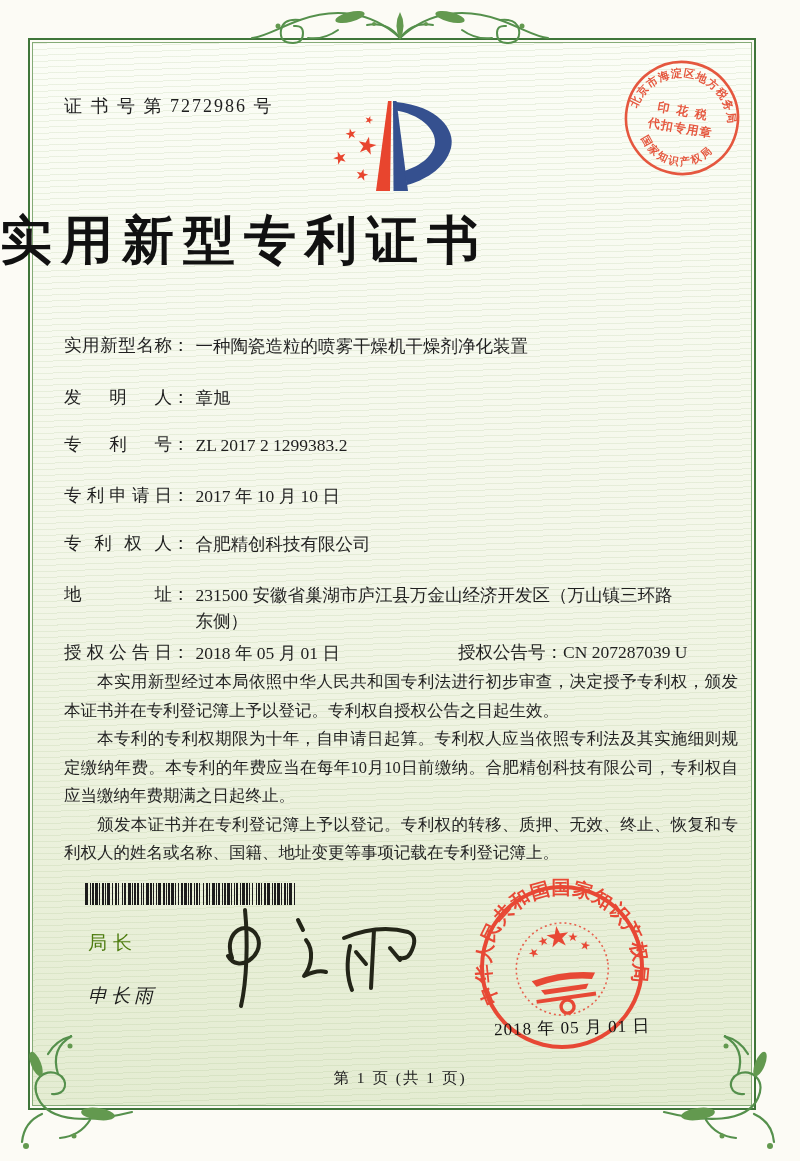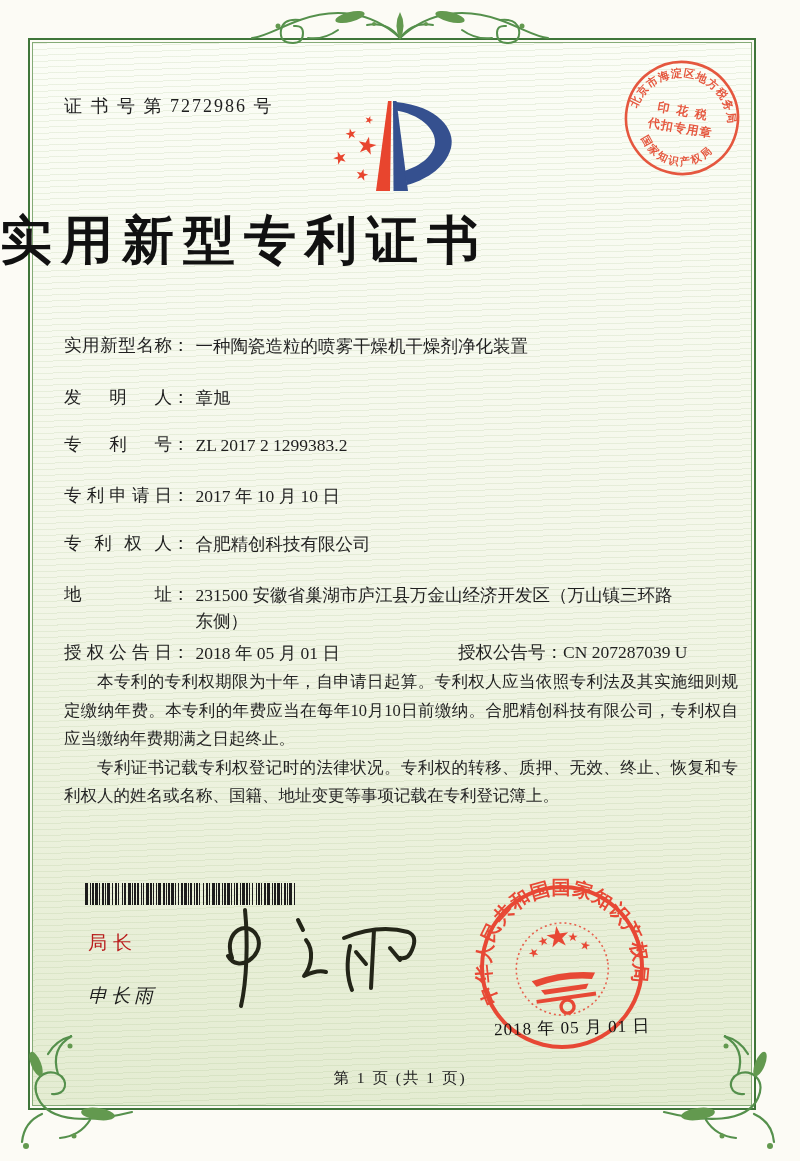--- a/index.html
+++ b/index.html
@@ -46,21 +46,21 @@
   .field-colon{display:inline-block;vertical-align:top;margin-right:6px;}
   .field-value{display:inline-block;vertical-align:top;white-space:normal;max-width:486px;line-height:26px;}
   .grant-no{position:absolute;left:394px;top:0;}
 
   .paragraphs{
     position:absolute;left:64px;top:668px;width:674px;
     font-size:16.5px;line-height:28.5px;text-align:justify;color:#242424;
   }
   .paragraphs p{margin:0;text-indent:2em;}
 
-  .official-title{position:absolute;left:88px;top:930px;font-size:19px;letter-spacing:6px;color:#b91c1c;}
+  .official-title{position:absolute;left:88px;top:930px;font-size:19px;letter-spacing:6px;color:#4d7c0f;}
   .official-name{position:absolute;left:88px;top:983px;font-size:19px;letter-spacing:4px;color:#1d1d1d;font-style:italic;}
 
   .seal-date{
     position:absolute;left:494px;top:1016px;width:170px;
     font-size:17px;letter-spacing:1px;color:#141414;
     transform:rotate(-1.5deg);z-index:6;white-space:nowrap;
   }
   .page-footer{
     position:absolute;left:0;top:1068px;width:800px;text-align:center;
     font-size:15.5px;letter-spacing:2px;color:#222;
@@ -196,22 +196,23 @@
   </div>
   <div class="field-row" style="top:582px">
     <span class="field-label">地址</span><span class="field-colon">：</span><span class="field-value">231500 安徽省巢湖市庐江县万金山经济开发区（万山镇三环路东侧）</span>
   </div>
   <div class="field-row" style="top:640px">
     <span class="field-label">授权公告日</span><span class="field-colon">：</span><span class="field-value">2018 年 05 月 01 日</span>
     <span class="grant-no"><span>授权公告号</span><span>：</span><span>CN 207287039 U</span></span>
   </div>
 
   <div class="paragraphs">
+    <p>本实用新型经过本局依照中华人民共和国专利法进行初步审查，决定授予专利权，颁发本证书并在专利登记簿上予以登记。专利权自授权公告之日起生效。</p>
     <p>本专利的专利权期限为十年，自申请日起算。专利权人应当依照专利法及其实施细则规定缴纳年费。本专利的年费应当在每年10月10日前缴纳。合肥精创科技有限公司，专利权自应当缴纳年费期满之日起终止。</p>
-    <p>专利证书记载专利权登记时的法律状况。专利权的转移、质押、无效、终止、恢复和专利权人的姓名或名称、国籍、地址变更等事项记载在专利登记簿上。</p>
+    <p>颁发本证书并在专利登记簿上予以登记。专利权的转移、质押、无效、终止、恢复和专利权人的姓名或名称、国籍、地址变更等事项记载在专利登记簿上。</p>
   </div>
 
   <svg class="barcode" width="212" height="22" viewBox="0 0 212 22">
     <line x1="0" y1="11" x2="212" y2="11" stroke="#1c1c1c" stroke-width="22" stroke-dasharray="3 2 1 1 2 1 3 1 1 2 2 1 1 1 3 2 1 2 2 1 1 3 1 1 2 2 3 1 1 1 2 1 2 2 1 1 1 2 3 1 2 1 1 2 1 1 3 2 2 1 1 1 2 1 3 1 1 2 1 2 2 1 3 1 1 1 2 2 1 1 2 1 1 3 1 2 2 1 1 2 3 1 1 1 2 2 1 1 2 1 3 1 1 2 1 1 2 2 1 1 3 1 2 1 1 2 1 3 1 1 2 1 1 2 2 1"></line>
   </svg>
 
   <div class="official-title">局长</div>
   <div class="official-name">申长雨</div>
 
   <svg class="signature" width="230" height="118" viewBox="0 0 230 118">

